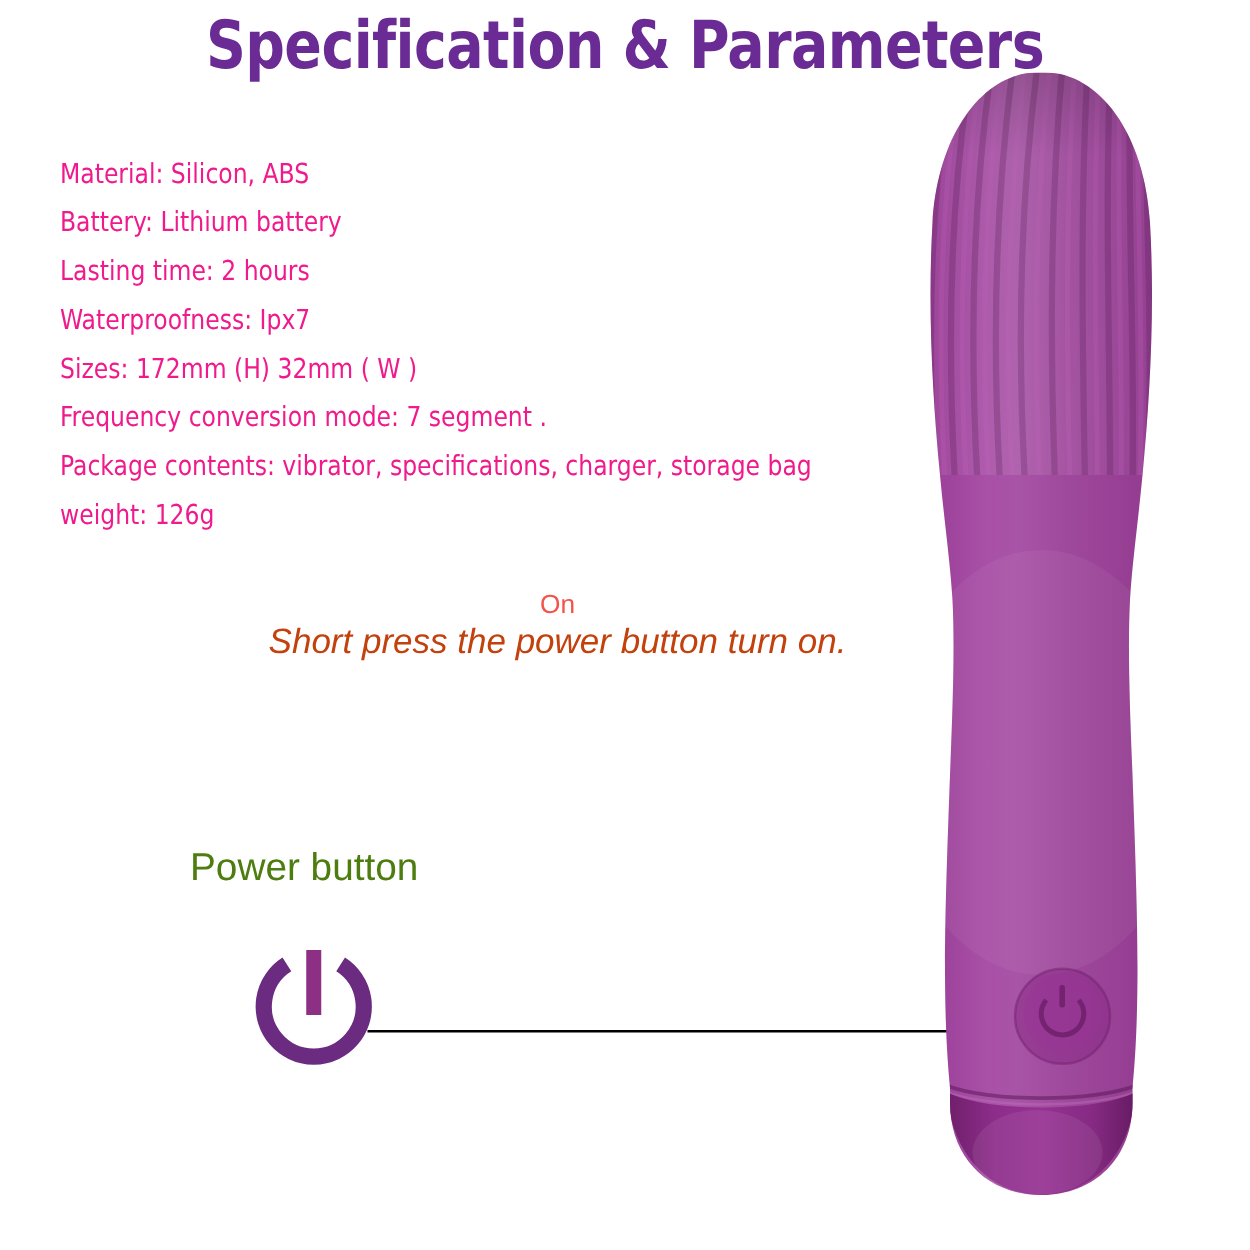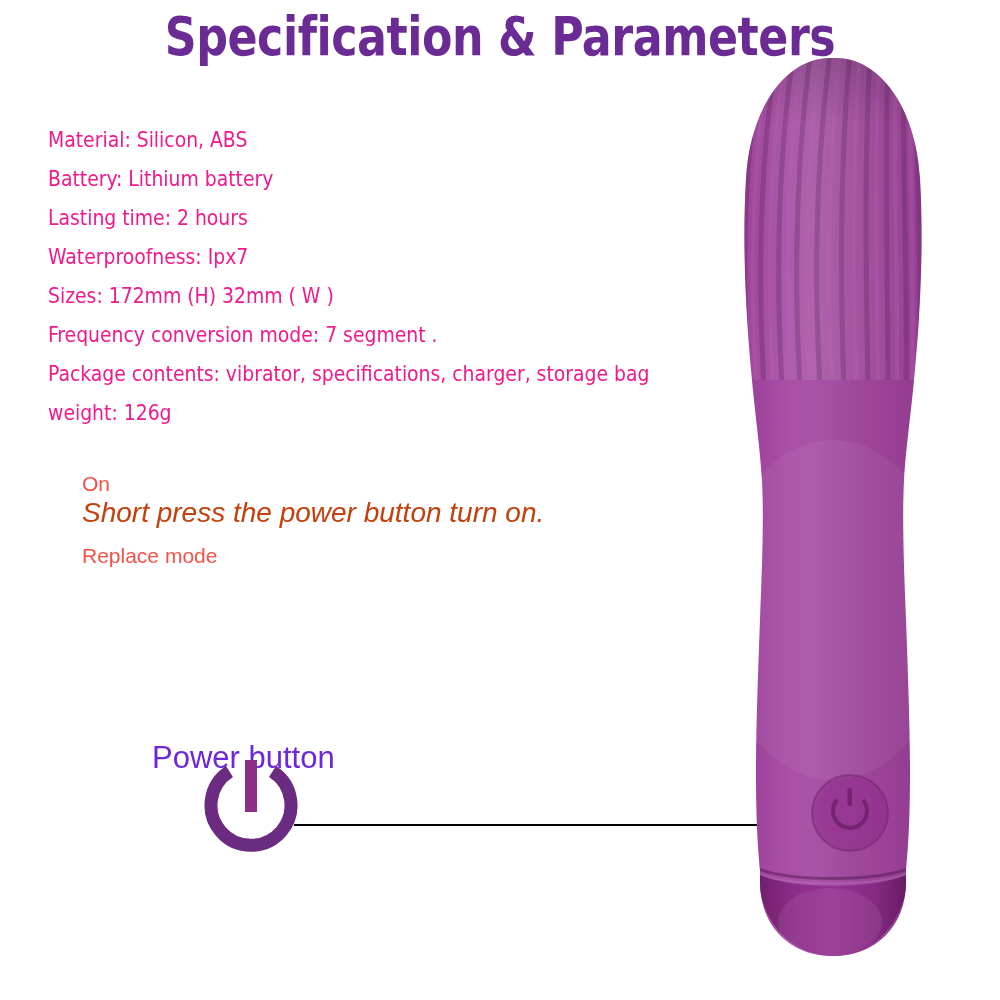--- a/index.html
+++ b/index.html
@@ -43,44 +43,45 @@
     line-height:39px;
     color:#f01a8c;
     white-space:nowrap;
     transform:scaleX(0.95);
     transform-origin:0 50%;
   }
 
   
   #instructions {
     position:absolute;
-    left:82px; top:470px;
+    left:96px; top:470px;
     width:700px;
+    text-align:center;
   }
   .instr-group { margin-bottom:14px; }
   .instr-head {
     font-size:21px;
     line-height:27px;
     color:#f5524a;
     white-space:nowrap;
   }
   .instr-body {
     font-size:28px;
     line-height:31px;
     color:#c2410c;
     white-space:nowrap;
     font-style:italic;
   }
 
   
   #power-label {
     position:absolute;
-    left:152px; top:740px;
+    left:152px; top:676px;
     font-size:31px;
-    color:#6d28d9;
+    color:#4d7c0f;
     white-space:nowrap;
   }
   #power-icon {
     position:absolute;
     left:198px; top:752px;
     width:106px; height:110px;
   }
   #leader-line {
     position:absolute;
     left:294px; top:824px;
@@ -112,21 +113,20 @@
     <div class="spec-line">Package contents: vibrator, specifications, charger, storage bag</div>
     <div class="spec-line">weight: 126g</div>
   </div>
 
   <div id="instructions">
     <div class="instr-group">
       <div class="instr-head">On</div>
       <div class="instr-body">Short press the power button turn on.</div>
     </div>
     <div class="instr-group">
-      <div class="instr-head">Replace mode</div>
     </div>
   </div>
 
   <div id="power-label">Power button</div>
 
   <svg id="power-icon" viewBox="0 0 106 110">
 
     <path d="M 31.5 19.5 A 40 40 0 1 0 74.5 19.5" fill="none" stroke="#6b2b80" stroke-width="13" stroke-linecap="butt"></path>
 
     <rect x="47" y="8" width="12" height="52" fill="#8e2f86"></rect>

